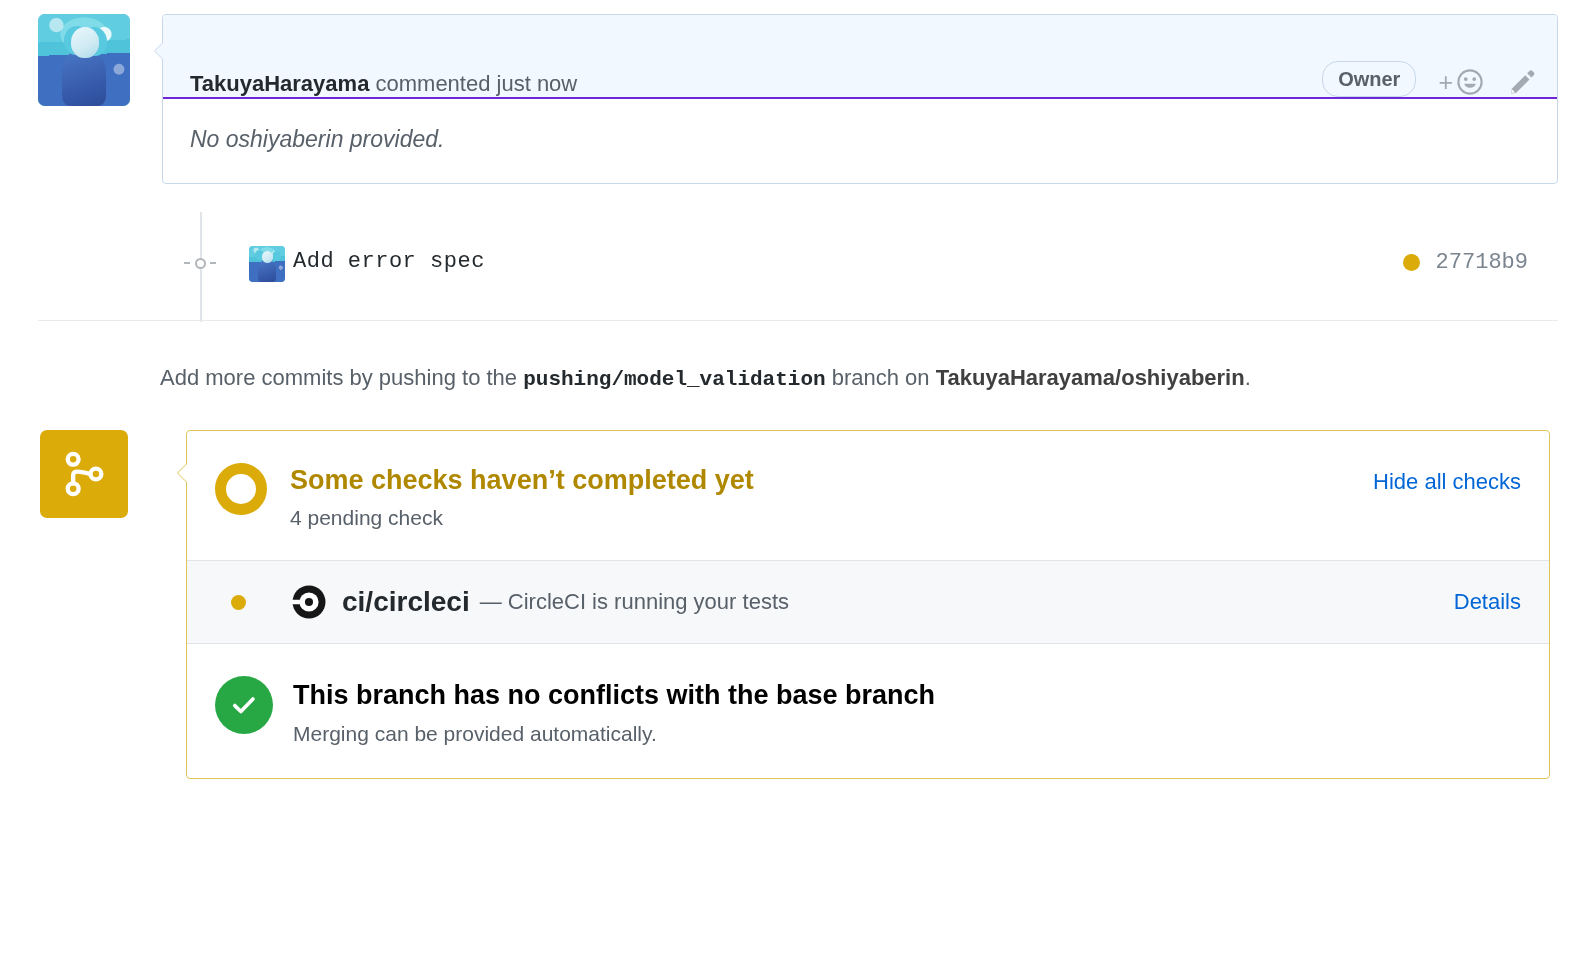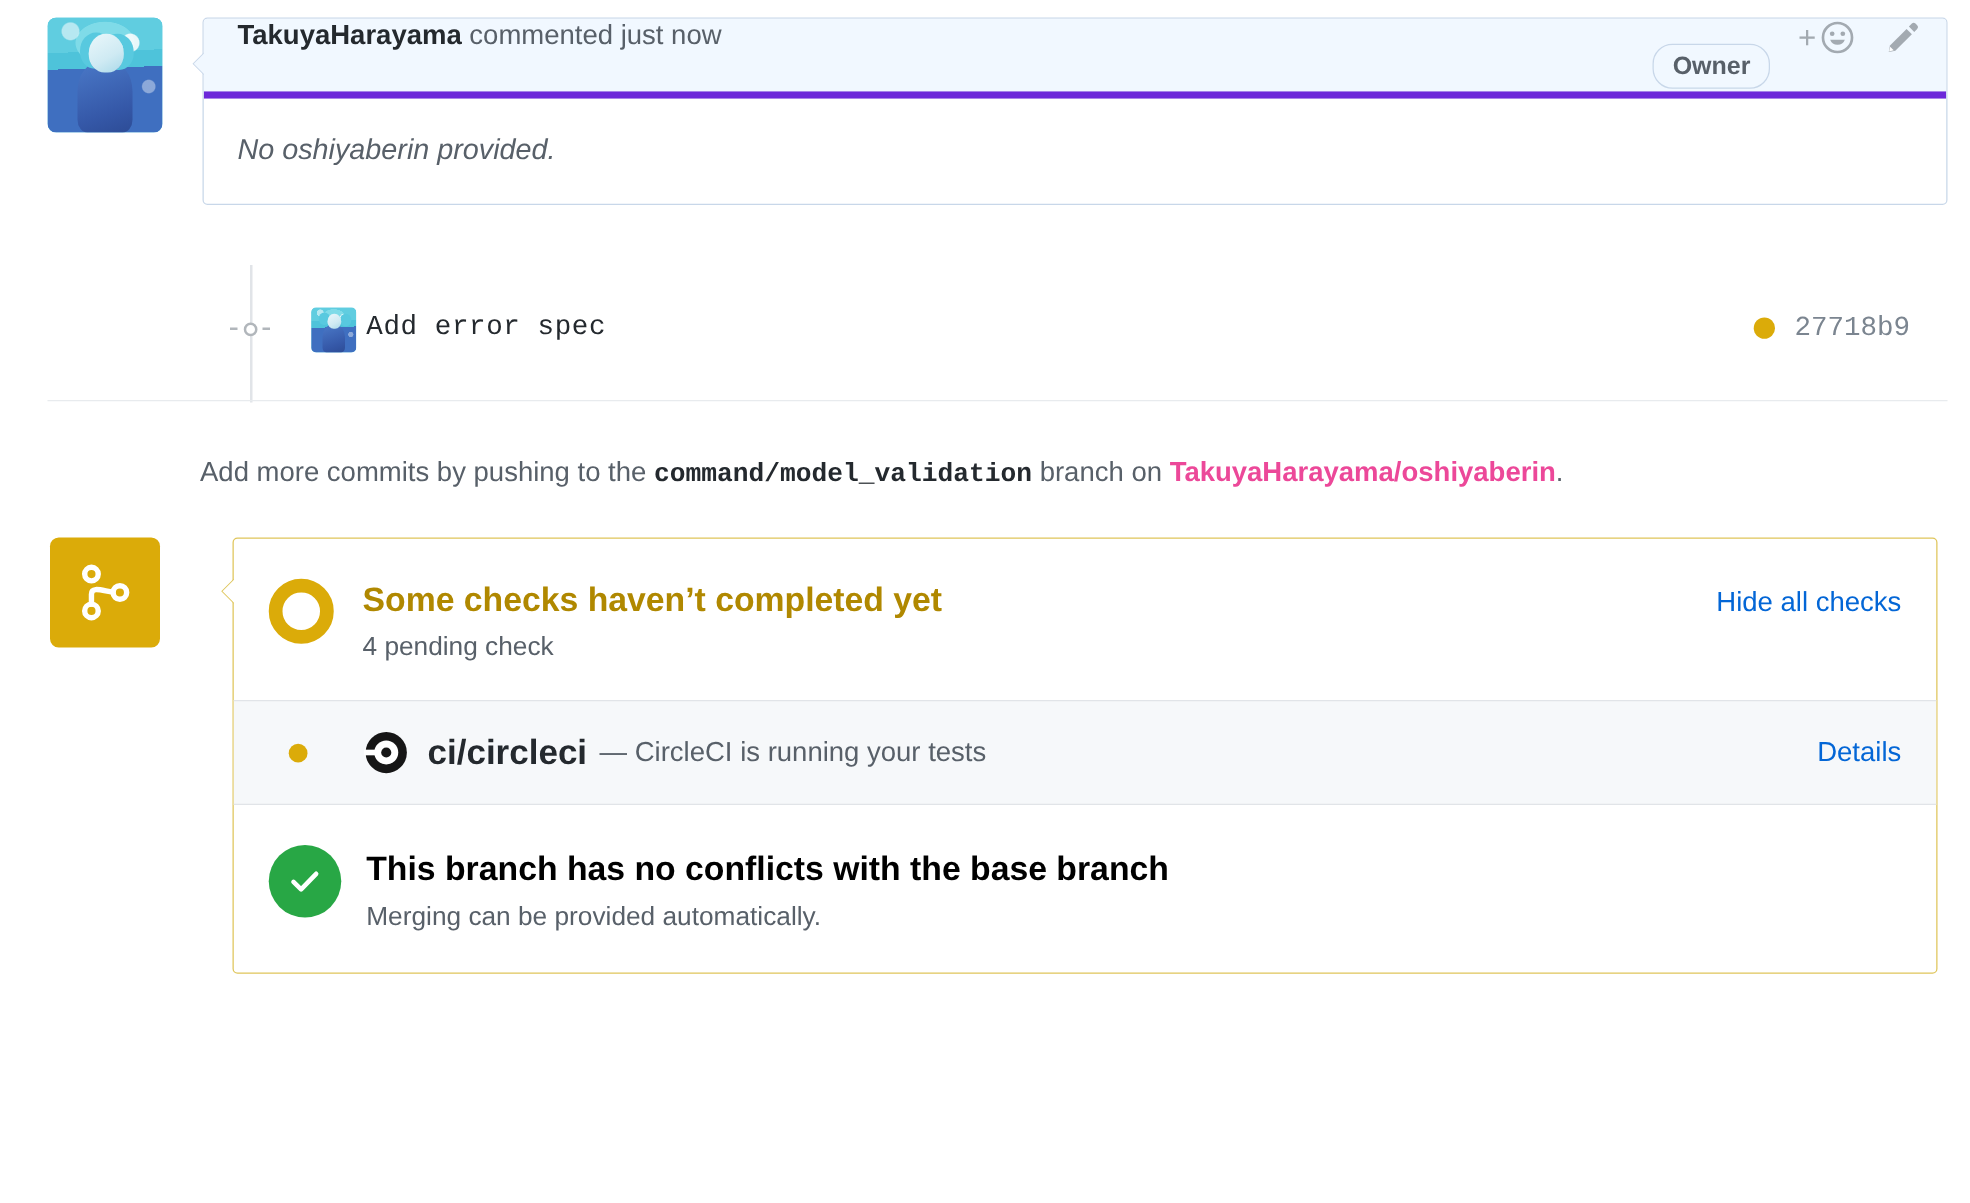--- a/index.html
+++ b/index.html
@@ -76,26 +76,26 @@
   .comment-box::after {
     content: "";
     position: absolute;
     left: -8px; top: 27px;
     width: 0; height: 0;
     border-top: 9px solid transparent;
     border-bottom: 9px solid transparent;
     border-right: 9px solid #f1f8ff;
   }
   .comment-header {
-    height: 64px;
+    height: 84px;
     background: #f1f8ff;
-    border-bottom: 6px solid #6d28d9;
+    border-bottom: 2px solid #6d28d9;
     border-radius: 3px 3px 0 0;
     display: flex;
-    align-items: flex-start;
+    align-items: flex-end;
     padding: 0 20px 0 27px;
   }
   .comment-title {
     font-size: 22px;
     color: #586069;
     white-space: nowrap;
   }
   .comment-title b { color: #24292e; font-weight: bold; }
   .header-spacer { flex: 1; }
   .owner-badge {
@@ -207,21 +207,21 @@
     left: 160px; top: 365px;
     font-size: 22px;
     color: #586069;
   }
   .push-hint .mono {
     font-family: "Liberation Mono", monospace;
     font-weight: bold;
     color: #24292e;
     font-size: 21px;
   }
-  .push-hint .repo { font-weight: bold; color: #ec4899; }
+  .push-hint .repo { font-weight: bold; color: #404040; }
 
   
   .merge-badge {
     position: absolute;
     left: 40px; top: 430px;
     width: 88px; height: 88px;
     border-radius: 7px;
     background: #dbab09;
     display: flex;
     align-items: center;
@@ -460,21 +460,21 @@
 <div class="commit-msg">Add error spec</div>
 
 <div class="commit-sha-wrap">
   <div class="sha-dot"></div>
   <div class="commit-sha">27718b9</div>
 </div>
 
 <div class="tl-bottom-line"></div>
 
 <div class="push-hint">
-  <span>Add more commits by pushing to the </span><span class="mono">command/model_validation</span><span> branch on </span><span class="repo">TakuyaHarayama/oshiyaberin</span><span>.</span>
+  <span>Add more commits by pushing to the </span><span class="mono">pushing/model_validation</span><span> branch on </span><span class="repo">TakuyaHarayama/oshiyaberin</span><span>.</span>
 </div>
 
 <div class="merge-badge">
   <svg width="52" height="52" viewBox="0 0 24 24">
     <circle cx="7" cy="5.2" r="2.5" fill="none" stroke="#ffffff" stroke-width="2"></circle>
     <circle cx="7" cy="18.8" r="2.5" fill="none" stroke="#ffffff" stroke-width="2"></circle>
     <circle cx="17.5" cy="12" r="2.5" fill="none" stroke="#ffffff" stroke-width="2"></circle>
     <path d="M7 16.3 L7 12.6 C7 9.6 11.2 11.4 14.9 11.9" fill="none" stroke="#ffffff" stroke-width="2" stroke-linecap="round"></path>
   </svg>
 </div>

